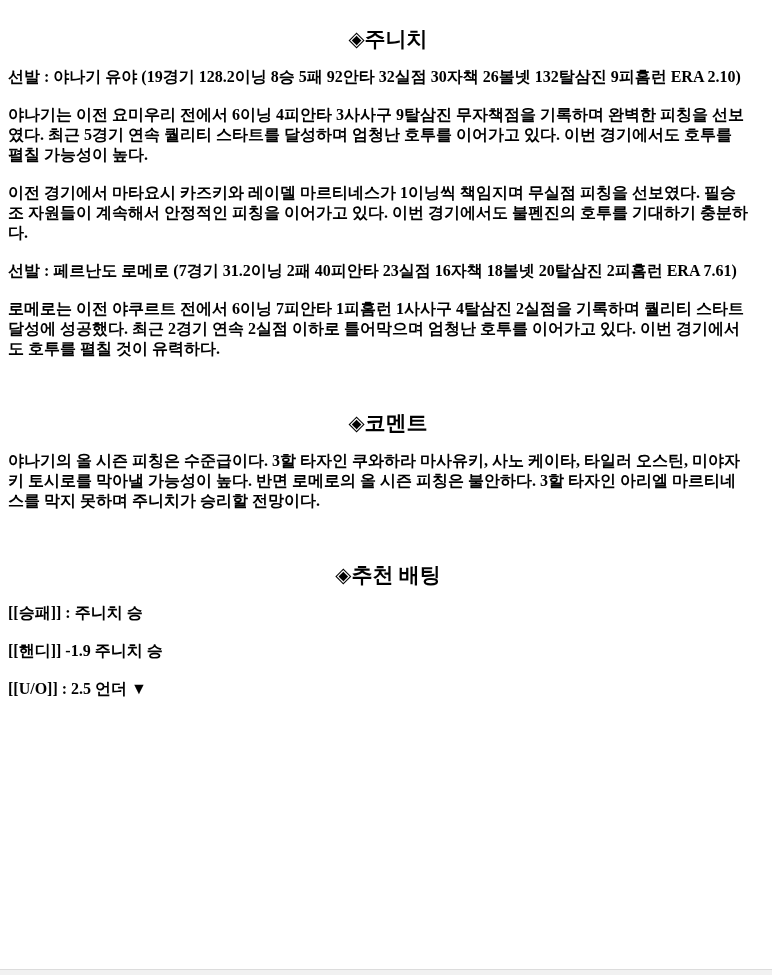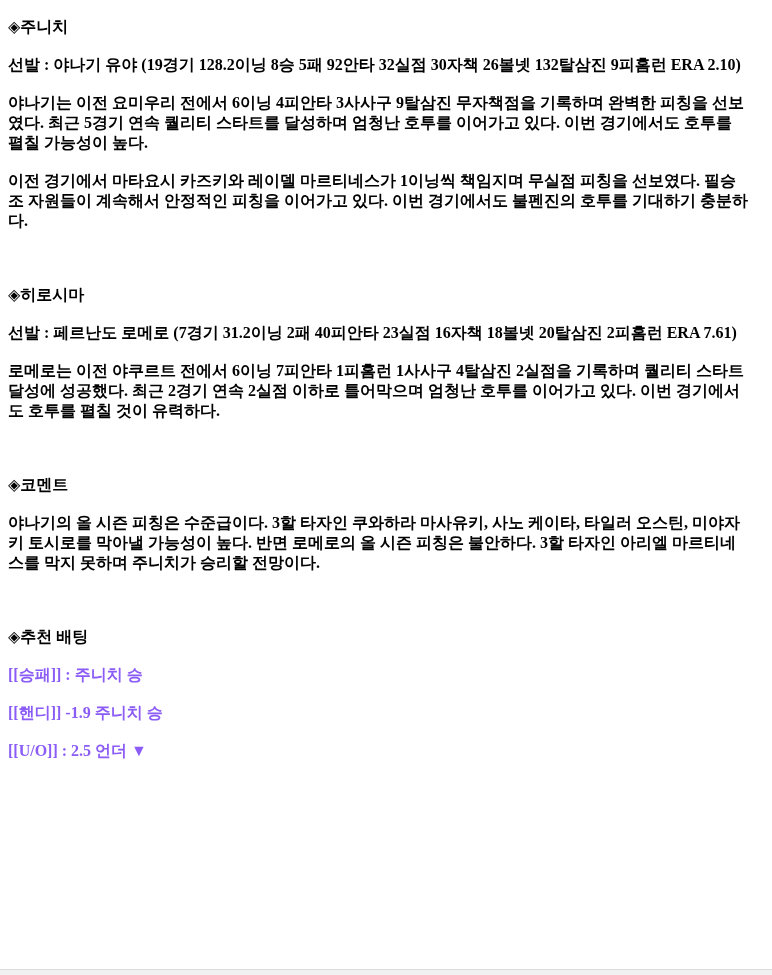--- a/index.html
+++ b/index.html
@@ -15,39 +15,40 @@
     font-family: "Liberation Serif", "DejaVu Serif", serif;
     font-weight: bold;
     font-size: 16px;
     line-height: 20px;
     color: #000000;
   }
   .doc {
     padding: 13px 4px 0 8px;
   }
   .section-title {
-    margin: 4px 0 18px 0;
-    font-size: 16px;
+    margin: 16px 0 18px 0;
+    font-size: 21px;
     line-height: 20px;
     font-weight: bold;
     word-break: break-all;
+    text-align: center;
   }
   .section-title.gap-above {
     margin-top: 54px;
   }
   .bullet {
     font-family: "DejaVu Sans", sans-serif;
   }
   p.para {
     margin: 0 17px 18px 0;
     word-break: break-all;
   }
   p.pick {
     margin: 0 0 18px 0;
-    color: #8b5cf6;
+    color: #000000;
     word-break: break-all;
   }
   .hscrollbar {
     position: absolute;
     left: 0;
     bottom: 0;
     width: 772px;
     height: 6px;
     background: #f1f1f1;
     border-top: 1px solid #dcdcdc;
@@ -57,21 +58,20 @@
 </head>
 <body>
 
 <div class="doc">
 
   <h2 class="section-title"><span class="bullet">◈</span><span>주니치</span></h2>
   <p class="para">선발 : 야나기 유야 (19경기 128.2이닝 8승 5패 92안타 32실점 30자책 26볼넷 132탈삼진 9피홈런 ERA 2.10)</p>
   <p class="para">야나기는 이전 요미우리 전에서 6이닝 4피안타 3사사구 9탈삼진 무자책점을 기록하며 완벽한 피칭을 선보였다. 최근 5경기 연속 퀄리티 스타트를 달성하며 엄청난 호투를 이어가고 있다. 이번 경기에서도 호투를 펼칠 가능성이 높다.</p>
   <p class="para">이전 경기에서 마타요시 카즈키와 레이델 마르티네스가 1이닝씩 책임지며 무실점 피칭을 선보였다. 필승조 자원들이 계속해서 안정적인 피칭을 이어가고 있다. 이번 경기에서도 불펜진의 호투를 기대하기 충분하다.</p>
 
-  <h2 class="section-title gap-above"><span class="bullet">◈</span><span>히로시마</span></h2>
   <p class="para">선발 : 페르난도 로메로 (7경기 31.2이닝 2패 40피안타 23실점 16자책 18볼넷 20탈삼진 2피홈런 ERA 7.61)</p>
   <p class="para">로메로는 이전 야쿠르트 전에서 6이닝 7피안타 1피홈런 1사사구 4탈삼진 2실점을 기록하며 퀄리티 스타트 달성에 성공했다. 최근 2경기 연속 2실점 이하로 틀어막으며 엄청난 호투를 이어가고 있다. 이번 경기에서도 호투를 펼칠 것이 유력하다.</p>
 
   <h2 class="section-title gap-above"><span class="bullet">◈</span><span>코멘트</span></h2>
   <p class="para">야나기의 올 시즌 피칭은 수준급이다. 3할 타자인 쿠와하라 마사유키, 사노 케이타, 타일러 오스틴, 미야자키 토시로를 막아낼 가능성이 높다. 반면 로메로의 올 시즌 피칭은 불안하다. 3할 타자인 아리엘 마르티네스를 막지 못하며 주니치가 승리할 전망이다.</p>
 
   <h2 class="section-title gap-above"><span class="bullet">◈</span><span>추천 배팅</span></h2>
   <p class="pick">[[승패]] : 주니치 승</p>
   <p class="pick">[[핸디]] -1.9 주니치 승</p>
   <p class="pick">[[U/O]] : 2.5 언더 ▼</p>

